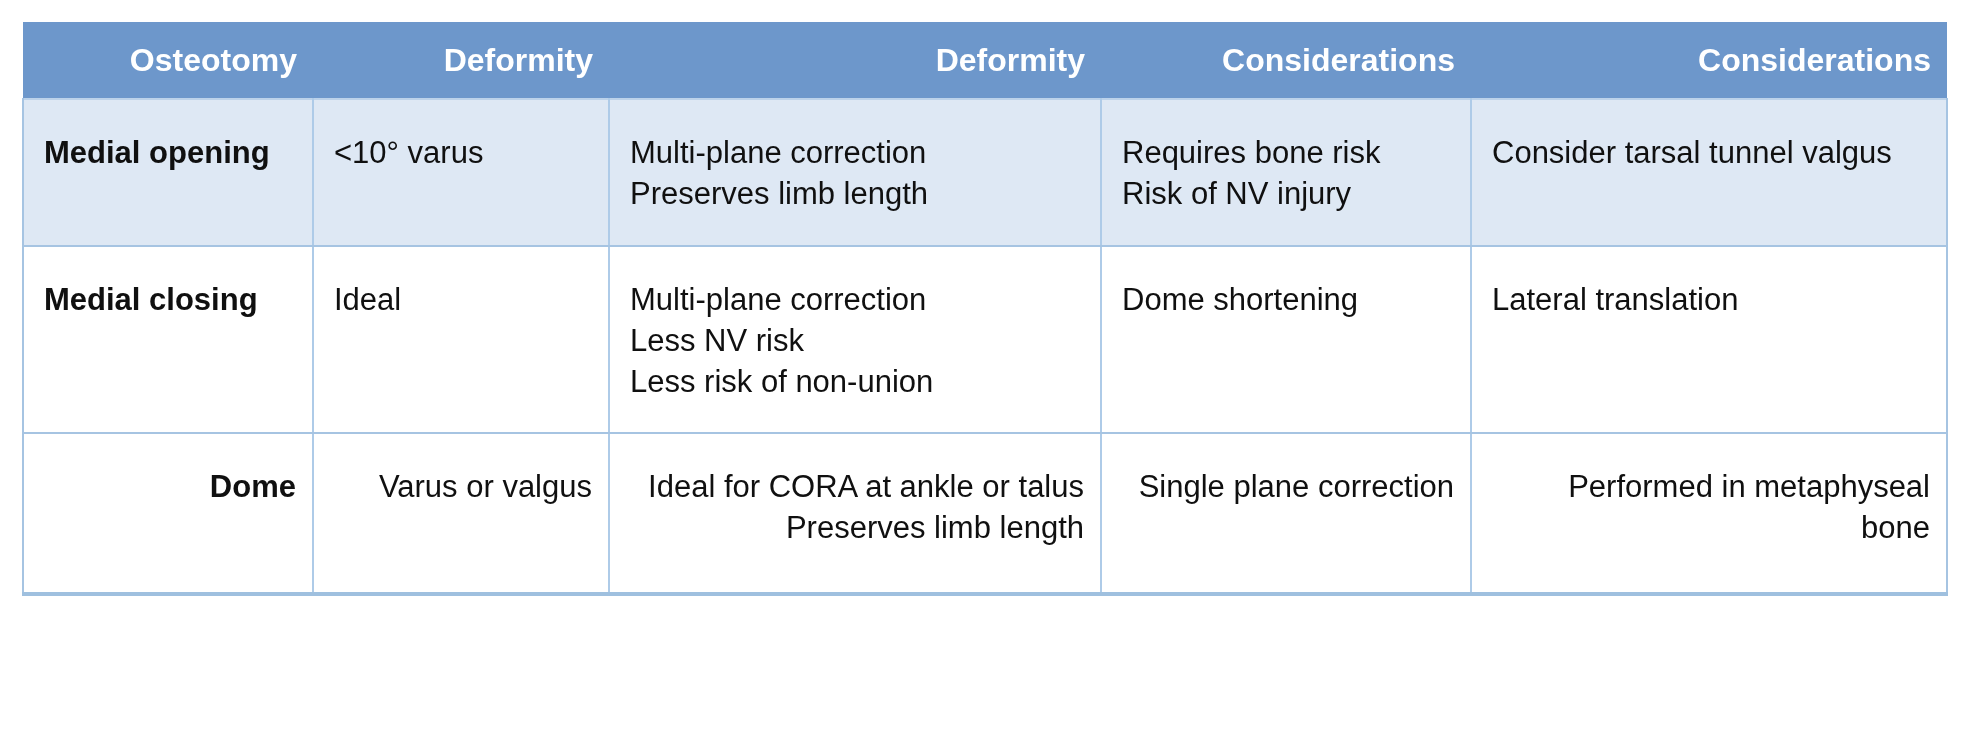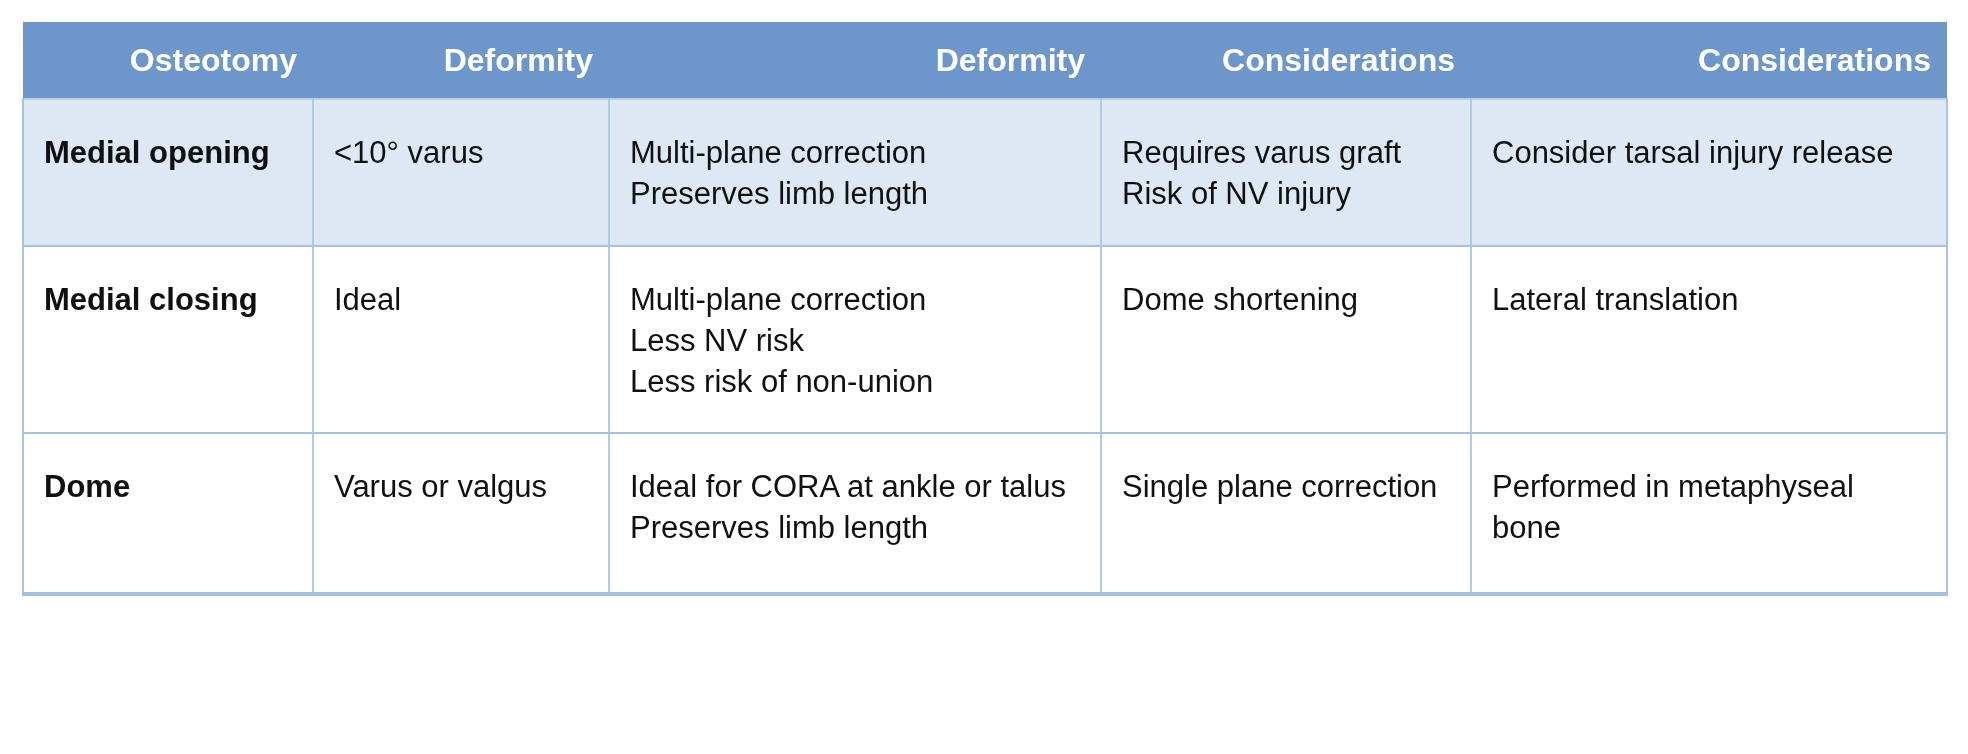--- a/index.html
+++ b/index.html
@@ -50,21 +50,21 @@
     border-right: 2px solid #A6C4E2;
   }
   tr.row-alt td { background: #DEE8F4; margin-top: 24px; }
   tr.row-plain td { background: #FFFFFF; }
   tbody tr:first-child td { border-top: 2px solid #BCD2EA; }
   .cell-text { white-space: pre-line; }
   
   tr.r0 { height: 147px; }
   tr.r1 { height: 187px; }
   tr.r2 { height: 145px; }
-  tr.r3 { height: 161px; }
+  tr.r3 { height: 161px; text-align: right; }
 </style>
 </head>
 <body>
 
 <div class="page">
   <table class="osteotomy-table">
     <colgroup>
       <col style="width:290px">
       <col style="width:296px">
       <col style="width:492px">
@@ -86,25 +86,25 @@
             <div class="cell-text">Medial opening</div>
           </td>
         <td>
             <div class="cell-text">&lt;10° varus</div>
           </td>
         <td>
             <div class="cell-text">Multi-plane correction
 Preserves limb length</div>
           </td>
         <td>
-            <div class="cell-text">Requires varus graft
+            <div class="cell-text">Requires bone risk
 Risk of NV injury</div>
           </td>
         <td>
-            <div class="cell-text">Consider tarsal injury release</div>
+            <div class="cell-text">Consider tarsal tunnel valgus</div>
           </td>
       </tr>
       <tr class="row-plain r1">
         <td>
             <div class="cell-text">Medial closing</div>
           </td>
         <td>
             <div class="cell-text">Ideal</div>
           </td>
         <td>

